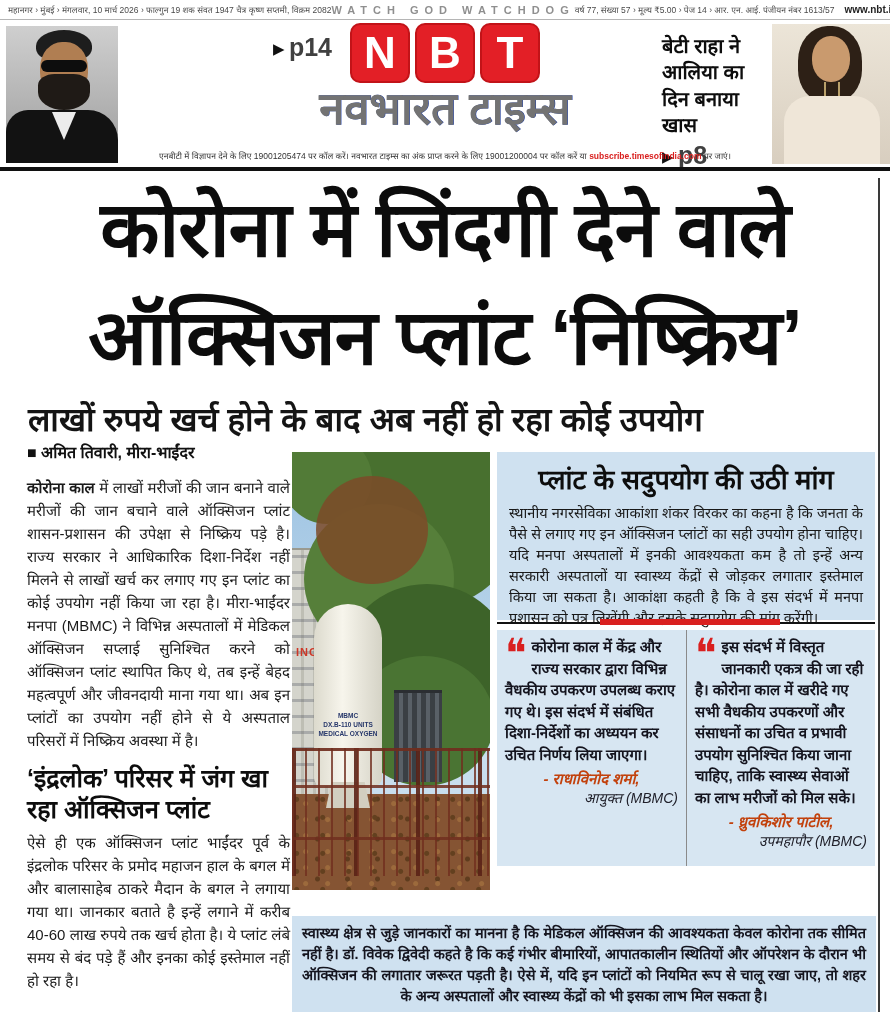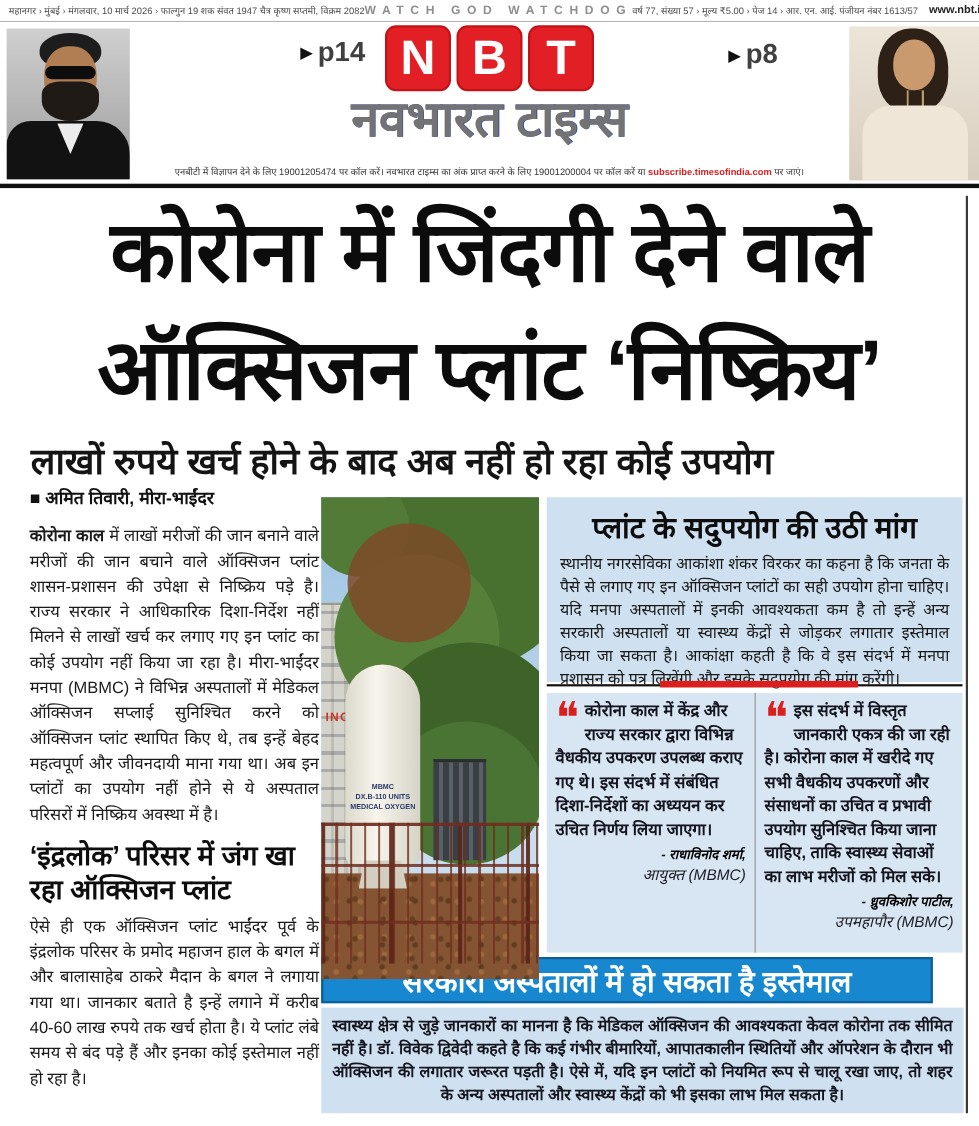--- a/index.html
+++ b/index.html
@@ -120,21 +120,21 @@
   .demand-body { font-size:14.5px; line-height:21px; text-align:justify; color:#181818; }
 
   .rule-black { position:absolute; left:497px; top:622px; width:378px; height:2px; background:#111; }
   .rule-red { position:absolute; left:600px; top:619px; width:180px; height:6px; background:#d9201f; }
 
   .quotes { position:absolute; left:497px; top:630px; width:378px; height:236px; display:flex; }
   .quote-col { width:50%; background:#d7e6f2; padding:6px 8px 4px 8px; }
   .quote-col + .quote-col { border-left:1px solid #8a8a8a; }
   .qmark { float:left; color:#d9201f; font-size:40px; line-height:30px; margin:2px 5px 0 0; font-family:"DejaVu Serif",serif; }
   .qtext { font-size:15px; line-height:21.5px; font-weight:bold; color:#14141e; text-align:left; }
-  .qauthor { margin-top:3px; text-align:right; font-size:12px; font-weight:bold; font-style:italic; color:#000000; }
+  .qauthor { margin-top:3px; text-align:center; font-size:15px; font-weight:bold; font-style:italic; color:#c2410c; }
   .qrole { text-align:right; font-size:14px; font-style:italic; color:#20202a; }
 
   
   .banner { position:absolute; left:292px; top:870px; width:556px; height:42px;
     background:#1787cf; border:2px solid #0d5e97; color:#fff; font-size:27px; font-weight:bold;
     display:flex; align-items:center; justify-content:center; white-space:nowrap; }
   .bottom-box { position:absolute; left:292px; top:916px; width:584px; height:96px;
     background:#cfe1f0; padding:7px 10px; font-size:14.5px; line-height:21px; font-weight:bold;
     color:#15151f; text-align:justify; text-align-last:center; }
 </style>
@@ -173,20 +173,21 @@
     <div class="logo-wrap">
       <div class="logo-row">
         <div class="logo-sq">N</div>
         <div class="logo-sq">B</div>
         <div class="logo-sq">T</div>
       </div>
       <div class="logo-name">नवभारत टाइम्स</div>
     </div>
 
     <div class="teaser-right">
+      <div class="t-text">बेटी राहा ने आलिया का दिन बनाया खास</div>
       <div class="pagelink">
         <span class="arrow">▶</span>
         <span class="pg">p8</span>
       </div>
     </div>
 
     <div class="alia-photo">
       <div class="alia-hair"></div>
       <div class="alia-face"></div>
       <div class="alia-chain"></div>
@@ -255,16 +256,15 @@
       <div class="qrole">आयुक्त (MBMC)</div>
     </div>
     <div class="quote-col">
       <span class="qmark">❝</span>
       <div class="qtext">इस संदर्भ में विस्तृत जानकारी एकत्र की जा रही है। कोरोना काल में खरीदे गए सभी वैधकीय उपकरणों और संसाधनों का उचित व प्रभावी उपयोग सुनिश्चित किया जाना चाहिए, ताकि स्वास्थ्य सेवाओं का लाभ मरीजों को मिल सके।</div>
       <div class="qauthor">- ध्रुवकिशोर पाटील,</div>
       <div class="qrole">उपमहापौर (MBMC)</div>
     </div>
   </div>
 
-  <div class="banner">सरकारी अस्पतालों में हो सकता है इस्तेमाल</div>
   <div class="bottom-box">स्वास्थ्य क्षेत्र से जुड़े जानकारों का मानना है कि मेडिकल ऑक्सिजन की आवश्यकता केवल कोरोना तक सीमित नहीं है। डॉ. विवेक द्विवेदी कहते है कि कई गंभीर बीमारियों, आपातकालीन स्थितियों और ऑपरेशन के दौरान भी ऑक्सिजन की लगातार जरूरत पड़ती है। ऐसे में, यदि इन प्लांटों को नियमित रूप से चालू रखा जाए, तो शहर के अन्य अस्पतालों और स्वास्थ्य केंद्रों को भी इसका लाभ मिल सकता है।</div>
 
 </div>
 
 </body></html>

